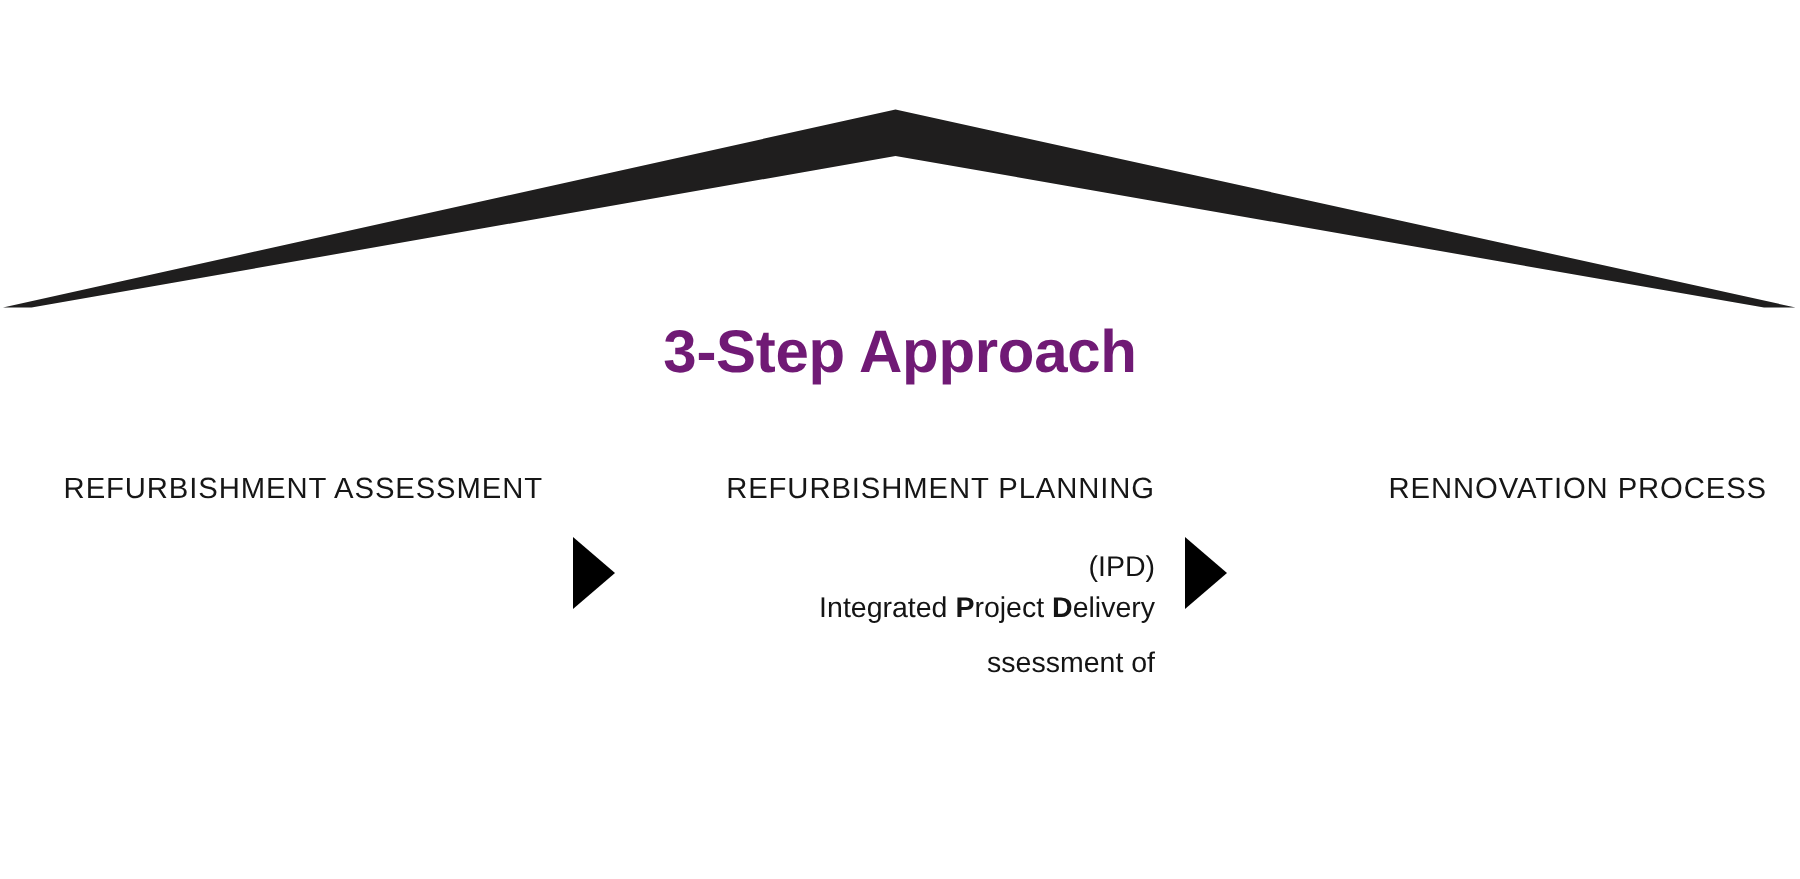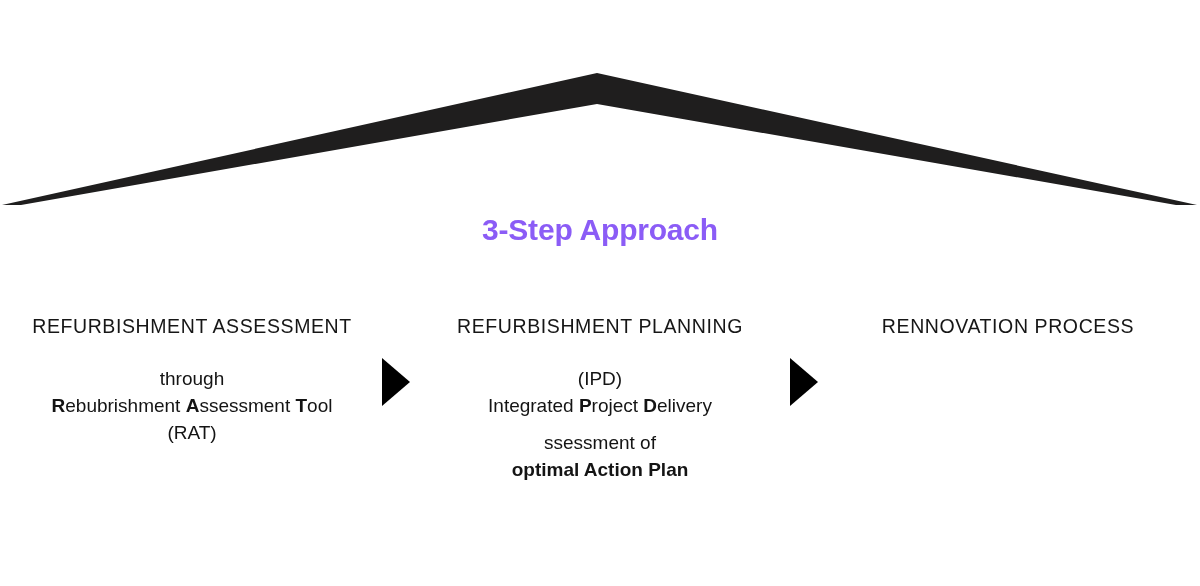--- a/index.html
+++ b/index.html
@@ -36,44 +36,44 @@
     height: 155px;
   }
 
   
   #approach-title {
     position: absolute;
     left: 0;
     top: 213px;
     width: 1200px;
     text-align: center;
-    font-size: 30px;
+    font-size: 40px;
     font-weight: bold;
     letter-spacing: -0.2px;
-    color: #8b5cf6;
+    color: #701a75;
     white-space: nowrap;
   }
 
   
   #steps-row {
     position: absolute;
     left: 0;
     top: 316px;
     width: 1200px;
     height: 200px;
     display: flex;
     flex-direction: row;
     align-items: flex-start;
     justify-content: center;
   }
 
   .step-column {
     width: 340px;
     flex: 0 0 340px;
-    text-align: center;
+    text-align: right;
   }
 
   .step-heading {
     font-size: 19.5px;
     font-weight: 400;
     letter-spacing: 0.6px;
     color: #161616;
     white-space: nowrap;
     line-height: 1.1;
   }
@@ -124,41 +124,35 @@
       <path d="M 597 13 L 1197 145 L 1176 145 L 597 44 L 21 145 L 2 145 Z" fill="#1f1e1e"></path>
     </svg>
   </div>
 
   <div id="approach-title">3-Step Approach</div>
 
   <div id="steps-row">
 
     <div class="step-column">
       <div class="step-heading">REFURBISHMENT ASSESSMENT</div>
-      <div class="step-body">
-        <div class="body-line">through</div>
-        <div class="body-line"><b>R</b><span>ebubrishment </span><b>A</b><span>ssessment </span><b>T</b><span>ool</span></div>
-        <div class="body-line">(RAT)</div>
-      </div>
     </div>
 
     <div class="arrow-sep">
       <svg width="28" height="48" viewBox="0 0 28 48" aria-hidden="true">
         <path d="M 0 0 L 28 24 L 0 48 Z" fill="#000000"></path>
       </svg>
     </div>
 
     <div class="step-column">
       <div class="step-heading">REFURBISHMENT PLANNING</div>
       <div class="step-body">
         <div class="body-line">(IPD)</div>
         <div class="body-line"><span>Integrated </span><b>P</b><span>roject </span><b>D</b><span>elivery</span></div>
         <div class="gap-line"></div>
         <div class="body-line">ssessment of</div>
-        <div class="body-line bold">optimal Action Plan</div>
       </div>
     </div>
 
     <div class="arrow-sep">
       <svg width="28" height="48" viewBox="0 0 28 48" aria-hidden="true">
         <path d="M 0 0 L 28 24 L 0 48 Z" fill="#000000"></path>
       </svg>
     </div>
 
     <div class="step-column">

